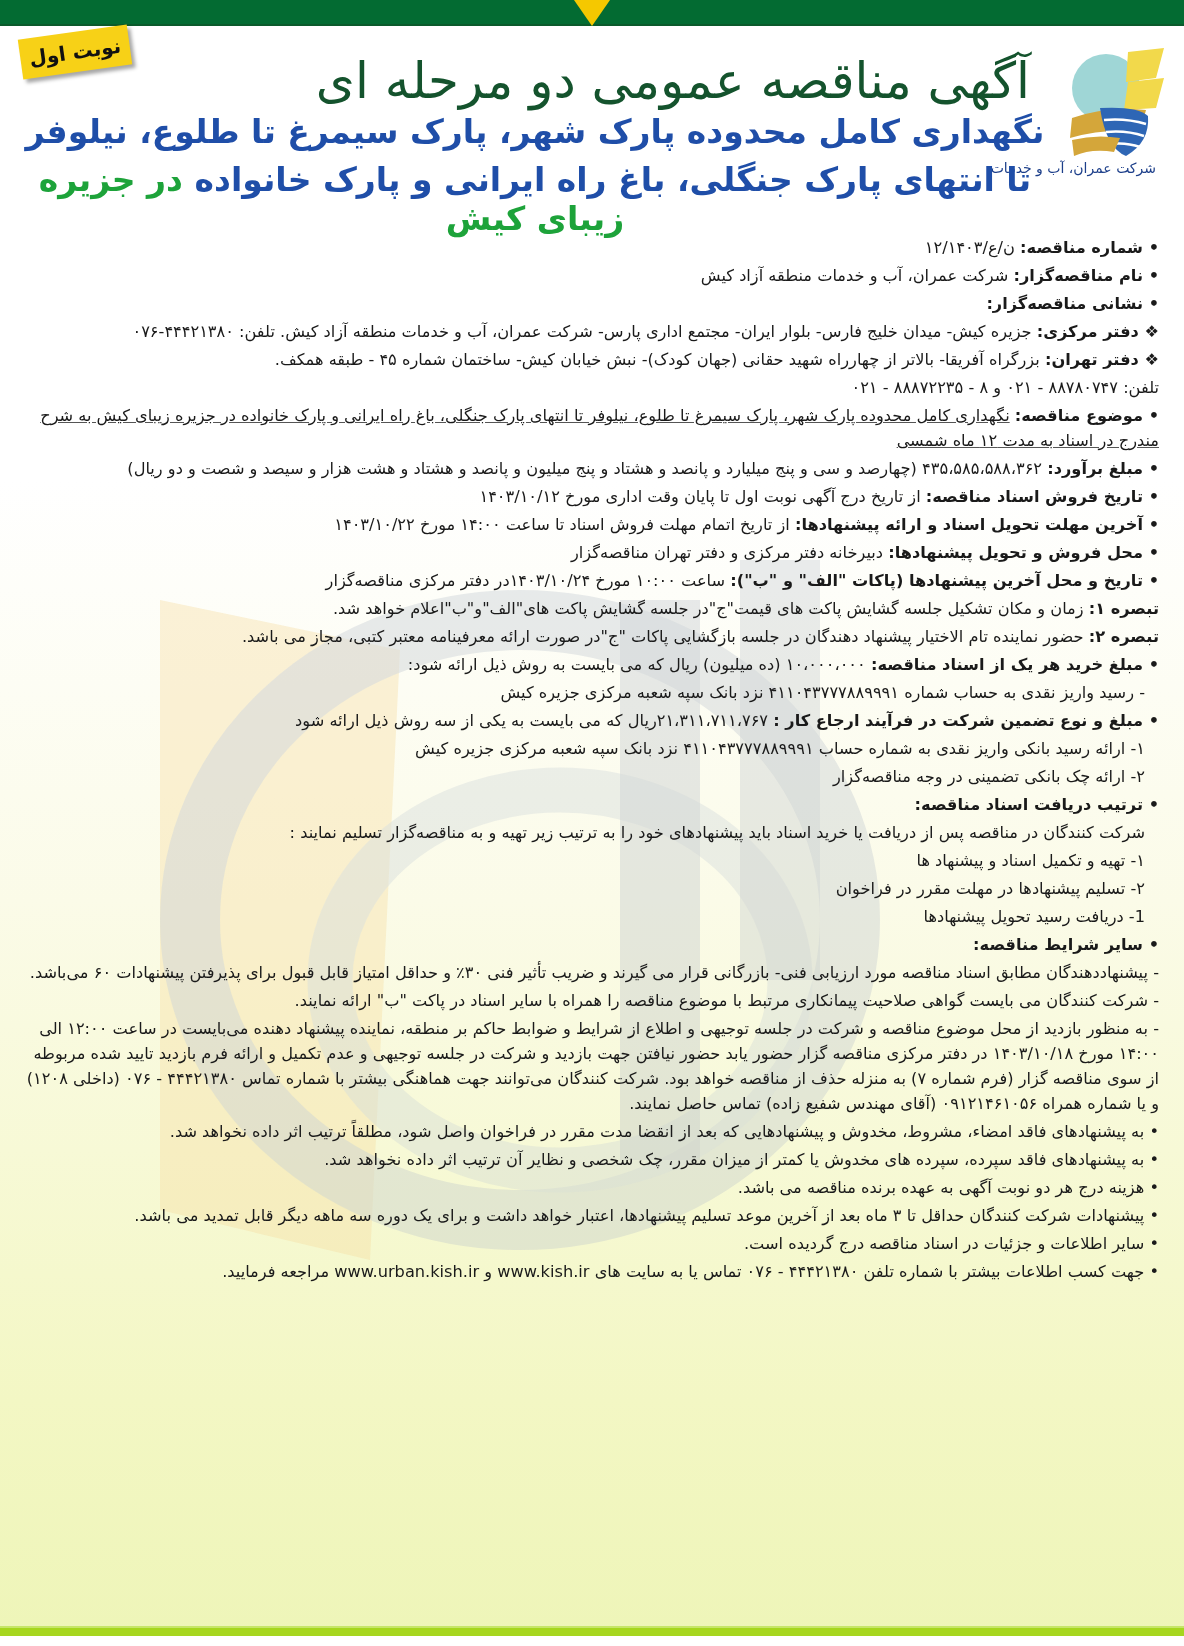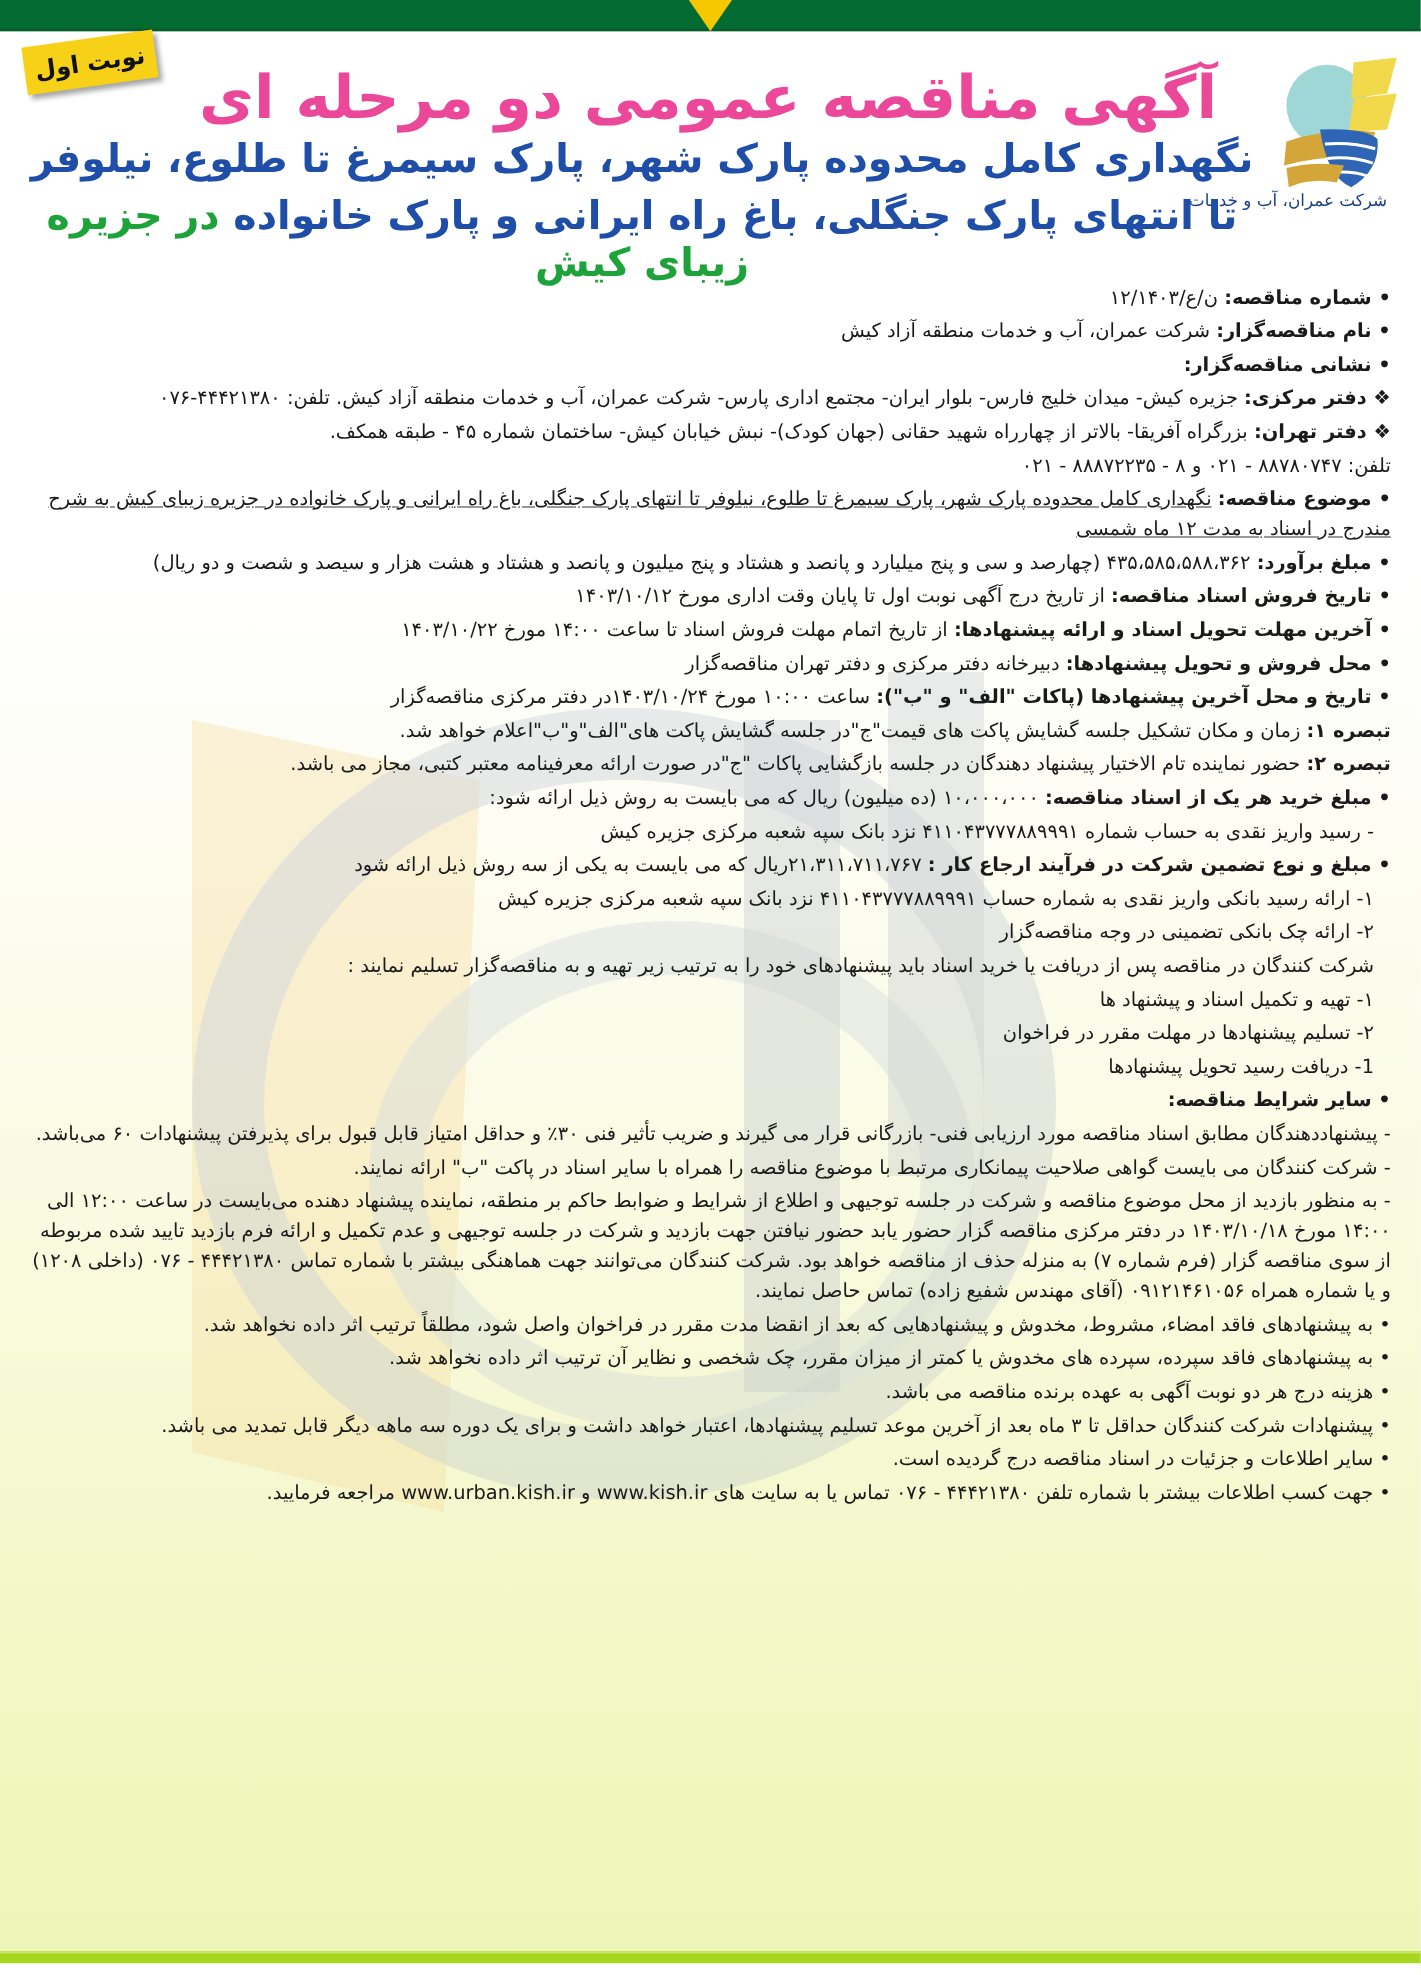--- a/index.html
+++ b/index.html
@@ -9,22 +9,22 @@
     background: linear-gradient(to bottom, #ffffff 0px, #ffffff 480px, #fbfbe8 900px, #f3f7c4 1400px, #eef5b8 1640px);
   }
   .topbar { position: absolute; left: 0; top: 0; width: 1184px; height: 24px; background: #036b32; border-bottom: 2px solid #0b5a2b; }
   .topbar-arrow { position: absolute; left: 574px; top: 0; width: 0; height: 0;
     border-left: 18px solid transparent; border-right: 18px solid transparent; border-top: 26px solid #f5c800; }
   .badge { position: absolute; left: 20px; top: 32px; width: 110px; height: 40px; background: #f7d117;
     transform: rotate(-8deg); box-shadow: 3px 4px 4px rgba(0,0,0,0.35); display: flex; align-items: center; justify-content: center;
     font-weight: bold; font-size: 20px; color: #111; direction: rtl; }
   .logo { position: absolute; right: 18px; top: 48px; width: 100px; height: 120px; }
   .logo-caption { position: absolute; right: 28px; top: 160px; font-size: 14px; color: #1d3f8a; direction: rtl; }
-  .title { position: absolute; left: 150px; width: 880px; top: 52px; text-align: center; direction: rtl;
-    font-size: 50px; font-weight: bold; color: #ec4899; letter-spacing: -1px; }
+  .title { position: absolute; left: 150px; width: 880px; top: 52px; direction: rtl;
+    font-size: 50px; font-weight: normal; color: #14532d; letter-spacing: -1px; }
   .subtitle { position: absolute; left: 20px; width: 1030px; text-align: center; direction: rtl;
     font-size: 33px; font-weight: bold; color: #1f4ea8; letter-spacing: -1px; }
   .sub1 { top: 112px; }
   .sub2 { top: 160px; }
   .green { color: #1da33a; }
   .body { position: absolute; left: 22px; right: 22px; top: 232px; direction: rtl; text-align: right;
     font-family: "DejaVu Sans", sans-serif; font-size: 16.2px; line-height: 25px; color: #1a1a1a; z-index: 2; }
   .body p { margin: 3px; }
   .b { font-weight: bold; }
   .ind { padding-right: 14px; }
@@ -85,20 +85,21 @@
   <p><span class="b">• آخرین مهلت تحویل اسناد و ارائه پیشنهادها:</span> <span>از تاریخ اتمام مهلت فروش اسناد تا ساعت ۱۴:۰۰ مورخ ۱۴۰۳/۱۰/۲۲</span></p>
   <p><span class="b">• محل فروش و تحویل پیشنهادها:</span> <span>دبیرخانه دفتر مرکزی و دفتر تهران مناقصه‌گزار</span></p>
   <p><span class="b">• تاریخ و محل آخرین پیشنهادها (پاکات "الف" و "ب"):</span> <span>ساعت ۱۰:۰۰ مورخ ۱۴۰۳/۱۰/۲۴در دفتر مرکزی مناقصه‌گزار</span></p>
   <p><span class="b">تبصره ۱:</span> <span>زمان و مکان تشکیل جلسه گشایش پاکت های قیمت"ج"در جلسه گشایش پاکت های"الف"و"ب"اعلام خواهد شد.</span></p>
   <p><span class="b">تبصره ۲:</span> <span>حضور نماینده تام الاختیار پیشنهاد دهندگان در جلسه بازگشایی پاکات "ج"در صورت ارائه معرفینامه معتبر کتبی، مجاز می باشد.</span></p>
   <p><span class="b">• مبلغ خرید هر یک از اسناد مناقصه:</span> <span>۱۰،۰۰۰،۰۰۰ (ده میلیون) ریال که می بایست به روش ذیل ارائه شود:</span></p>
   <p class="ind">- رسید واریز نقدی به حساب شماره ۴۱۱۰۴۳۷۷۷۸۸۹۹۹۱ نزد بانک سپه شعبه مرکزی جزیره کیش</p>
   <p><span class="b">• مبلغ و نوع تضمین شرکت در فرآیند ارجاع کار :</span> <span>۲۱،۳۱۱،۷۱۱،۷۶۷ریال که می بایست به یکی از سه روش ذیل ارائه شود</span></p>
   <p class="ind">۱- ارائه رسید بانکی واریز نقدی به شماره حساب ۴۱۱۰۴۳۷۷۷۸۸۹۹۹۱ نزد بانک سپه شعبه مرکزی جزیره کیش</p>
   <p class="ind">۲- ارائه چک بانکی تضمینی در وجه مناقصه‌گزار</p>
+  <p><span class="b">• ترتیب دریافت اسناد مناقصه:</span></p>
   <p class="ind">شرکت کنندگان در مناقصه پس از دریافت یا خرید اسناد باید پیشنهادهای خود را به ترتیب زیر تهیه و به مناقصه‌گزار تسلیم نمایند :</p>
   <p class="ind">۱- تهیه و تکمیل اسناد و پیشنهاد ها</p>
   <p class="ind">۲- تسلیم پیشنهادها در مهلت مقرر در فراخوان</p>
   <p class="ind">1- دریافت رسید تحویل پیشنهادها</p>
   <p><span class="b">• سایر شرایط مناقصه:</span></p>
   <p>- پیشنهاددهندگان مطابق اسناد مناقصه مورد ارزیابی فنی- بازرگانی قرار می گیرند و ضریب تأثیر فنی ۳۰٪ و حداقل امتیاز قابل قبول برای پذیرفتن پیشنهادات ۶۰ می‌باشد.</p>
   <p>- شرکت کنندگان می بایست گواهی صلاحیت پیمانکاری مرتبط با موضوع مناقصه را همراه با سایر اسناد در پاکت "ب" ارائه نمایند.</p>
   <p>- به منظور بازدید از محل موضوع مناقصه و شرکت در جلسه توجیهی و اطلاع از شرایط و ضوابط حاکم بر منطقه، نماینده پیشنهاد دهنده می‌بایست در ساعت ۱۲:۰۰ الی ۱۴:۰۰ مورخ ۱۴۰۳/۱۰/۱۸ در دفتر مرکزی مناقصه گزار حضور یابد حضور نیافتن جهت بازدید و شرکت در جلسه توجیهی و عدم تکمیل و ارائه فرم بازدید تایید شده مربوطه از سوی مناقصه گزار (فرم شماره ۷) به منزله حذف از مناقصه خواهد بود. شرکت کنندگان می‌توانند جهت هماهنگی بیشتر با شماره تماس ۴۴۴۲۱۳۸۰ - ۰۷۶ (داخلی ۱۲۰۸) و یا شماره همراه ۰۹۱۲۱۴۶۱۰۵۶ (آقای مهندس شفیع زاده) تماس حاصل نمایند.</p>
   <p>• به پیشنهادهای فاقد امضاء، مشروط، مخدوش و پیشنهادهایی که بعد از انقضا مدت مقرر در فراخوان واصل شود، مطلقاً ترتیب اثر داده نخواهد شد.</p>
   <p>• به پیشنهادهای فاقد سپرده، سپرده های مخدوش یا کمتر از میزان مقرر، چک شخصی و نظایر آن ترتیب اثر داده نخواهد شد.</p>

